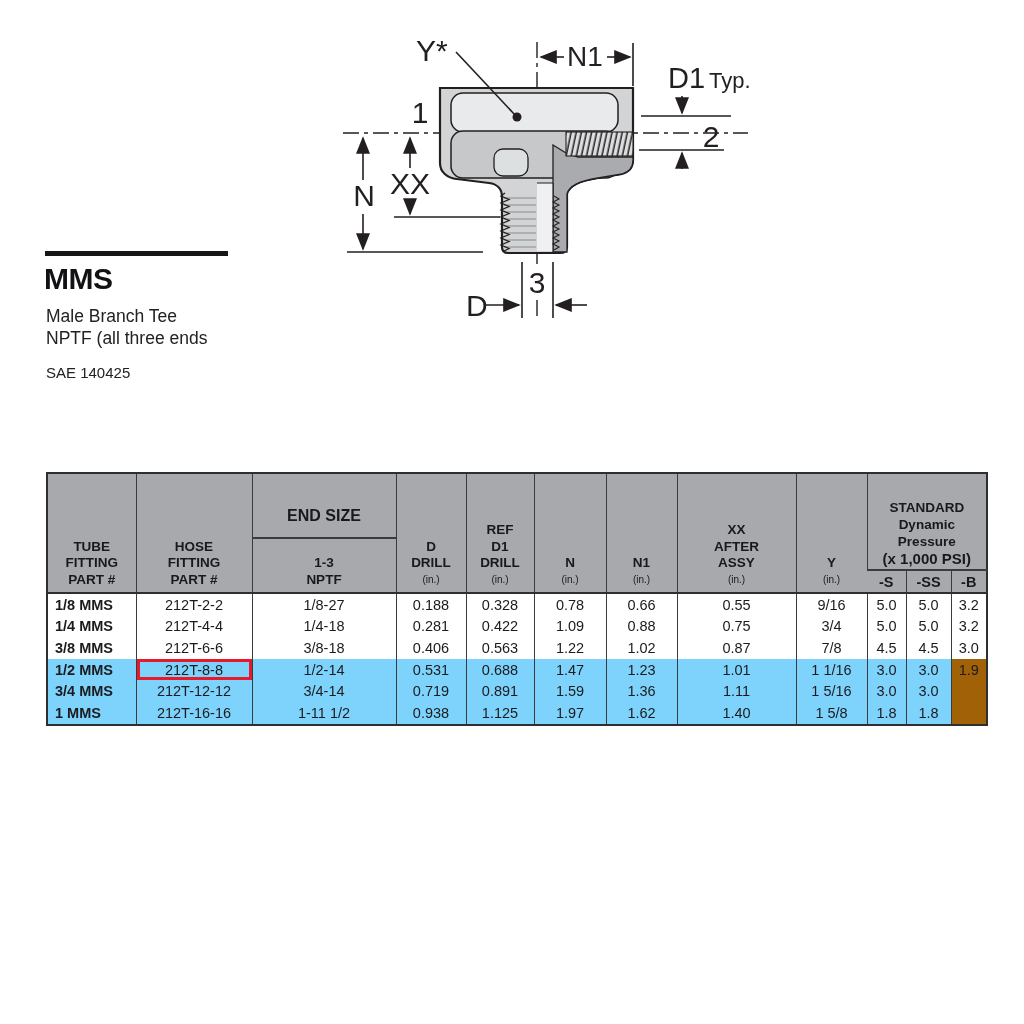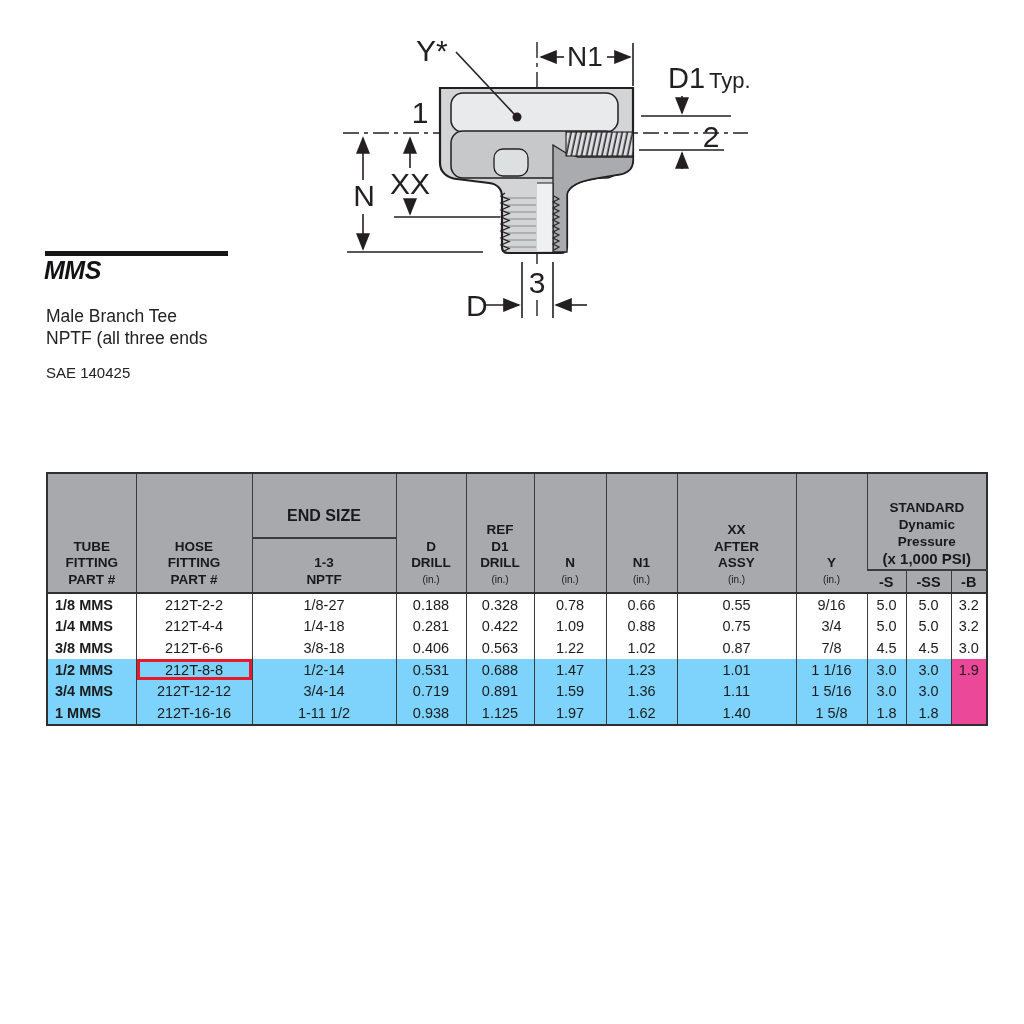--- a/index.html
+++ b/index.html
@@ -1,22 +1,22 @@
 <!DOCTYPE html>
 <html><head>
 <meta charset="utf-8">
 <style>
   html,body{margin:0;padding:0;background:#fff;}
   #page{position:relative;width:1024px;height:1024px;background:#ffffff;overflow:hidden;
         font-family:"Liberation Sans",sans-serif;color:#1b1b1d;}
 
   
   #divider-bar{position:absolute;left:45px;top:251px;width:183px;height:5px;background:#161616;}
-  #product-title{position:absolute;left:44px;top:256px;font-size:25px;font-weight:bold;
-                 letter-spacing:-0.5px;color:#121214;font-style:italic;}
+  #product-title{position:absolute;left:44px;top:262px;font-size:30px;font-weight:bold;
+                 letter-spacing:-0.5px;color:#121214;}
   #product-subtitle{position:absolute;left:46px;top:305px;font-size:17.5px;color:#222;line-height:22px;white-space:nowrap;}
   #sae-number{position:absolute;left:46px;top:364px;font-size:15px;color:#222;}
 
   
   #fitting-svg{position:absolute;left:0;top:0;}
   #diagram-caption{position:absolute;left:437px;top:353px;font-size:26px;color:#1c1c1e;white-space:nowrap;}
   .dtext{font-family:"Liberation Sans",sans-serif;fill:#231f20;}
 
   
   #spec-table-wrap{position:absolute;left:46px;top:472px;}
@@ -32,21 +32,21 @@
   .unit{font-weight:normal;font-size:10px;}
   .endsize-th .es-group{text-align:center;border-bottom:2px solid #3a3b3d;padding-bottom:12px;font-size:16px;}
   .endsize-th .hstack{padding-top:16px;}
   .press-group{border-bottom:2px solid #3a3b3d;}
   .press-group .hstack{padding-bottom:2px;}
   .press-group .hstack span{line-height:17px;}
   .unit-psi{font-size:15px;}
   tbody td{height:21.6px;font-size:14.5px;text-align:center;background:#ffffff;color:#1b1b1d;}
   tbody td:first-child{font-weight:bold;text-align:left;padding-left:7px;}
   tr.shaded td{background:#7dd3fc;}
-  tr.shaded td:last-child{background:#ec4899;}
+  tr.shaded td:last-child{background:#a16207;}
   td.hl{box-shadow:inset 0 0 0 3px #e9192c;}
 </style>
 </head>
 <body>
 
 <div id="page">
 
   <div id="divider-bar"></div>
   <div id="product-title">MMS</div>
   <div id="product-subtitle">

